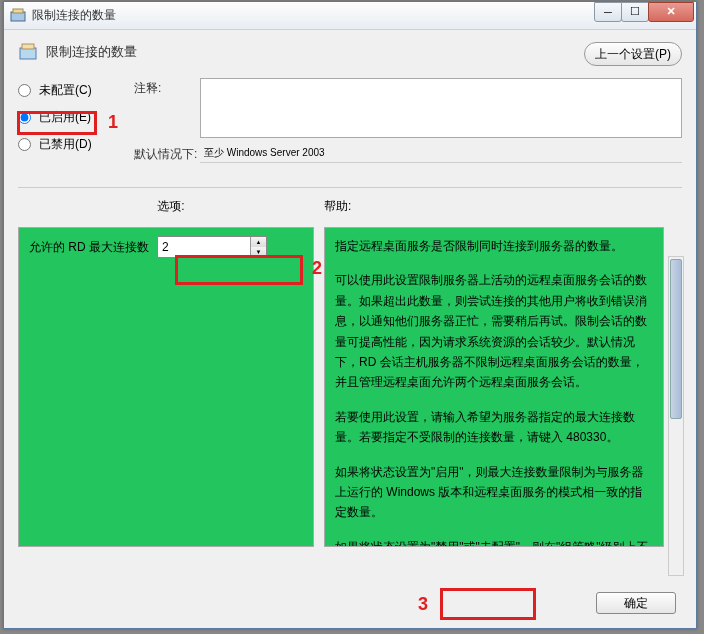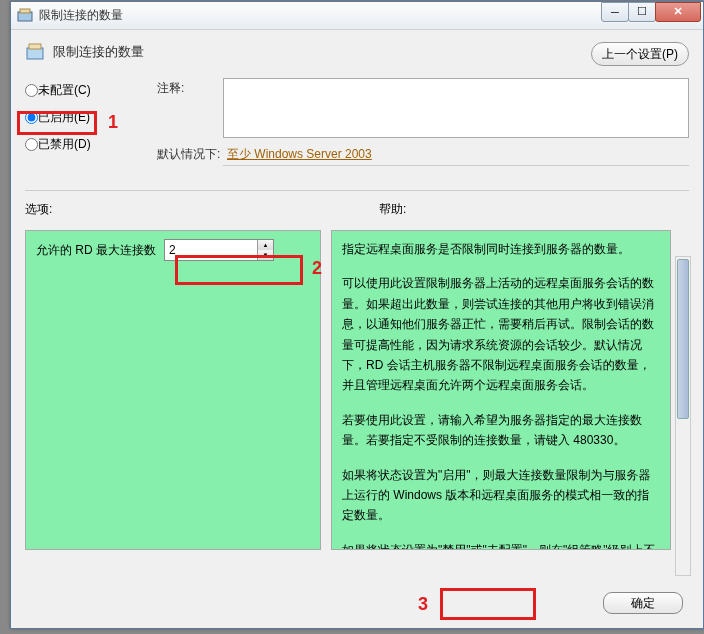--- a/index.html
+++ b/index.html
@@ -1,58 +1,58 @@
 <!DOCTYPE html>
 <html><head>
 <meta charset="utf-8">
 <style>
 * { box-sizing: border-box; margin: 0; padding: 0; }
 body { font-family: "Microsoft YaHei", "Segoe UI", Tahoma, sans-serif; font-size: 12px; background: #888; width: 704px; height: 634px; overflow: hidden; position: relative; }
-.window { position: absolute; top: 1px; left: 10px; width: 694px; height: 628px; background: #f0f0f0; border: 1px solid #5a7aa0; box-shadow: 0 0 3px rgba(0,0,0,0.3); }
+.window { position: absolute; top: 1px; left: 3px; width: 694px; height: 628px; background: #f0f0f0; border: 1px solid #5a7aa0; box-shadow: 0 0 3px rgba(0,0,0,0.3); }
 .titlebar { height: 28px; background: linear-gradient(#fdfdfd, #e8edf3); display: flex; align-items: center; padding-left: 6px; border-bottom: 1px solid #d0d0d0; }
 .titlebar-icon { width: 16px; height: 16px; margin-right: 6px; display: flex; align-items: center; justify-content: center; }
 .titlebar-text { flex: 1; font-size: 12px; color: #333; }
 .win-controls { display: flex; height: 20px; margin-right: 2px; margin-top: -8px; }
 .win-btn { width: 28px; height: 20px; border: 1px solid #8a98a8; background: linear-gradient(#f5f8fb, #dce5ee); display: flex; align-items: center; justify-content: center; font-size: 11px; border-radius: 0 0 3px 3px; margin-left: -1px; }
 .win-btn.close { width: 46px; background: linear-gradient(#e89a92, #d56a5c); border-color: #a04030; color: #fff; font-weight: bold; }
 .content { padding: 12px 14px; }
 .header-row { display: flex; align-items: flex-start; gap: 10px; margin-bottom: 12px; }
 .header-left { display: flex; align-items: center; gap: 8px; flex: 1; }
 .header-icon { width: 20px; height: 20px; }
 .header-title { font-size: 13px; color: #333; }
 .nav-buttons { display: flex; gap: 6px; }
 .nav-btn { width: 98px; height: 24px; border: 1px solid #999; background: linear-gradient(#fdfdfd, #e6e6e6); font-size: 12px; border-radius: 12px; }
 .config-row { display: flex; gap: 10px; }
 .config-left { width: 106px; padding-top: 4px; }
 .radio-group { display: flex; flex-direction: column; gap: 10px; }
-.radio-item { display: flex; align-items: center; gap: 0; font-size: 12px; }
+.radio-item { display: flex; align-items: center; gap: 8px; font-size: 12px; }
 .radio-item input { width: 13px; height: 13px; }
 .config-right { flex: 1; }
 .field-row { display: flex; margin-bottom: 6px; }
-.field-label { width: 66px; font-size: 12px; color: #333; padding-top: 2px; margin-left: 16px; }
+.field-label { width: 66px; font-size: 12px; color: #333; padding-top: 2px; }
 .comment-box { flex: 1; height: 60px; border: 1px solid #aaa; background: #fff; resize: none; font-size: 12px; padding: 2px; }
-.platform-val { flex: 1; border-bottom: 1px solid #ccc; padding: 2px 4px; font-size: 12px; color: #a16207; text-decoration: underline; }
+.platform-val { flex: 1; border-bottom: 1px solid #ccc; padding: 2px 4px; font-size: 10px; color: #000000; }
 .sep { border: none; border-top: 1px solid #ccc; margin: 18px 0 10px; }
-.section-labels { display: flex; margin-bottom: 12px; }
+.section-labels { display: flex; margin-bottom: 12px; text-align: center; }
 .section-labels .lbl-left { width: 306px; font-size: 12px; }
-.section-labels .lbl-right { font-size: 12px; margin-left: 48px; }
+.section-labels .lbl-right { font-size: 12px; }
 .main-panels { display: flex; gap: 10px; }
-.panel { border: 1px solid #aaa; background: #86efac; padding: 8px 10px; font-size: 12px; line-height: 1.7; }
+.panel { border: 1px solid #aaa; background: #22c55e; padding: 8px 10px; font-size: 12px; line-height: 1.7; }
 .panel-left { width: 296px; height: 320px; }
 .panel-right { width: 340px; height: 320px; overflow-y: auto; }
 .opt-row { display: flex; align-items: center; gap: 8px; margin-bottom: 12px; }
 .spinner-wrap { display: flex; border: 1px solid #888; height: 22px; }
 .spinner-input { width: 92px; border: none; padding: 0 4px; font-size: 12px; outline: none; }
 .spinner-btns { width: 16px; display: flex; flex-direction: column; border-left: 1px solid #999; }
 .spinner-btns button { flex: 1; border: none; background: linear-gradient(#f5f5f5,#ddd); font-size: 6px; line-height: 1; padding: 0; }
 .help-p { margin-bottom: 14px; }
 .scrollbar-outer { position: absolute; right: 12px; top: 254px; width: 16px; height: 320px; background: #f0f0f0; border: 1px solid #ccc; }
 .scroll-thumb { position: absolute; left: 1px; width: 12px; top: 2px; height: 160px; background: linear-gradient(90deg,#c8d4e4,#a8bcd8); border: 1px solid #8aa; border-radius: 2px; }
 .footer { position: absolute; bottom: 14px; right: 20px; display: flex; gap: 6px; align-items: center; }
-.footer-btn { width: 80px; height: 22px; border: 1px solid #888; background: linear-gradient(#fdfdfd,#e6e6e6); font-size: 12px; border-radius: 9px; }
+.footer-btn { width: 80px; height: 22px; border: 1px solid #888; background: linear-gradient(#fdfdfd,#e6e6e6); font-size: 12px; border-radius: 3px; }
 .annot { position: absolute; border: 3px solid #e02020; pointer-events: none; }
 .annot-text { position: absolute; color: #e02020; font-weight: bold; font-size: 18px; pointer-events: none; font-family: Arial, sans-serif; }
 </style>
 </head>
 <body>
 
 <div class="window">
 
   <div class="titlebar">
     <span class="titlebar-icon">

